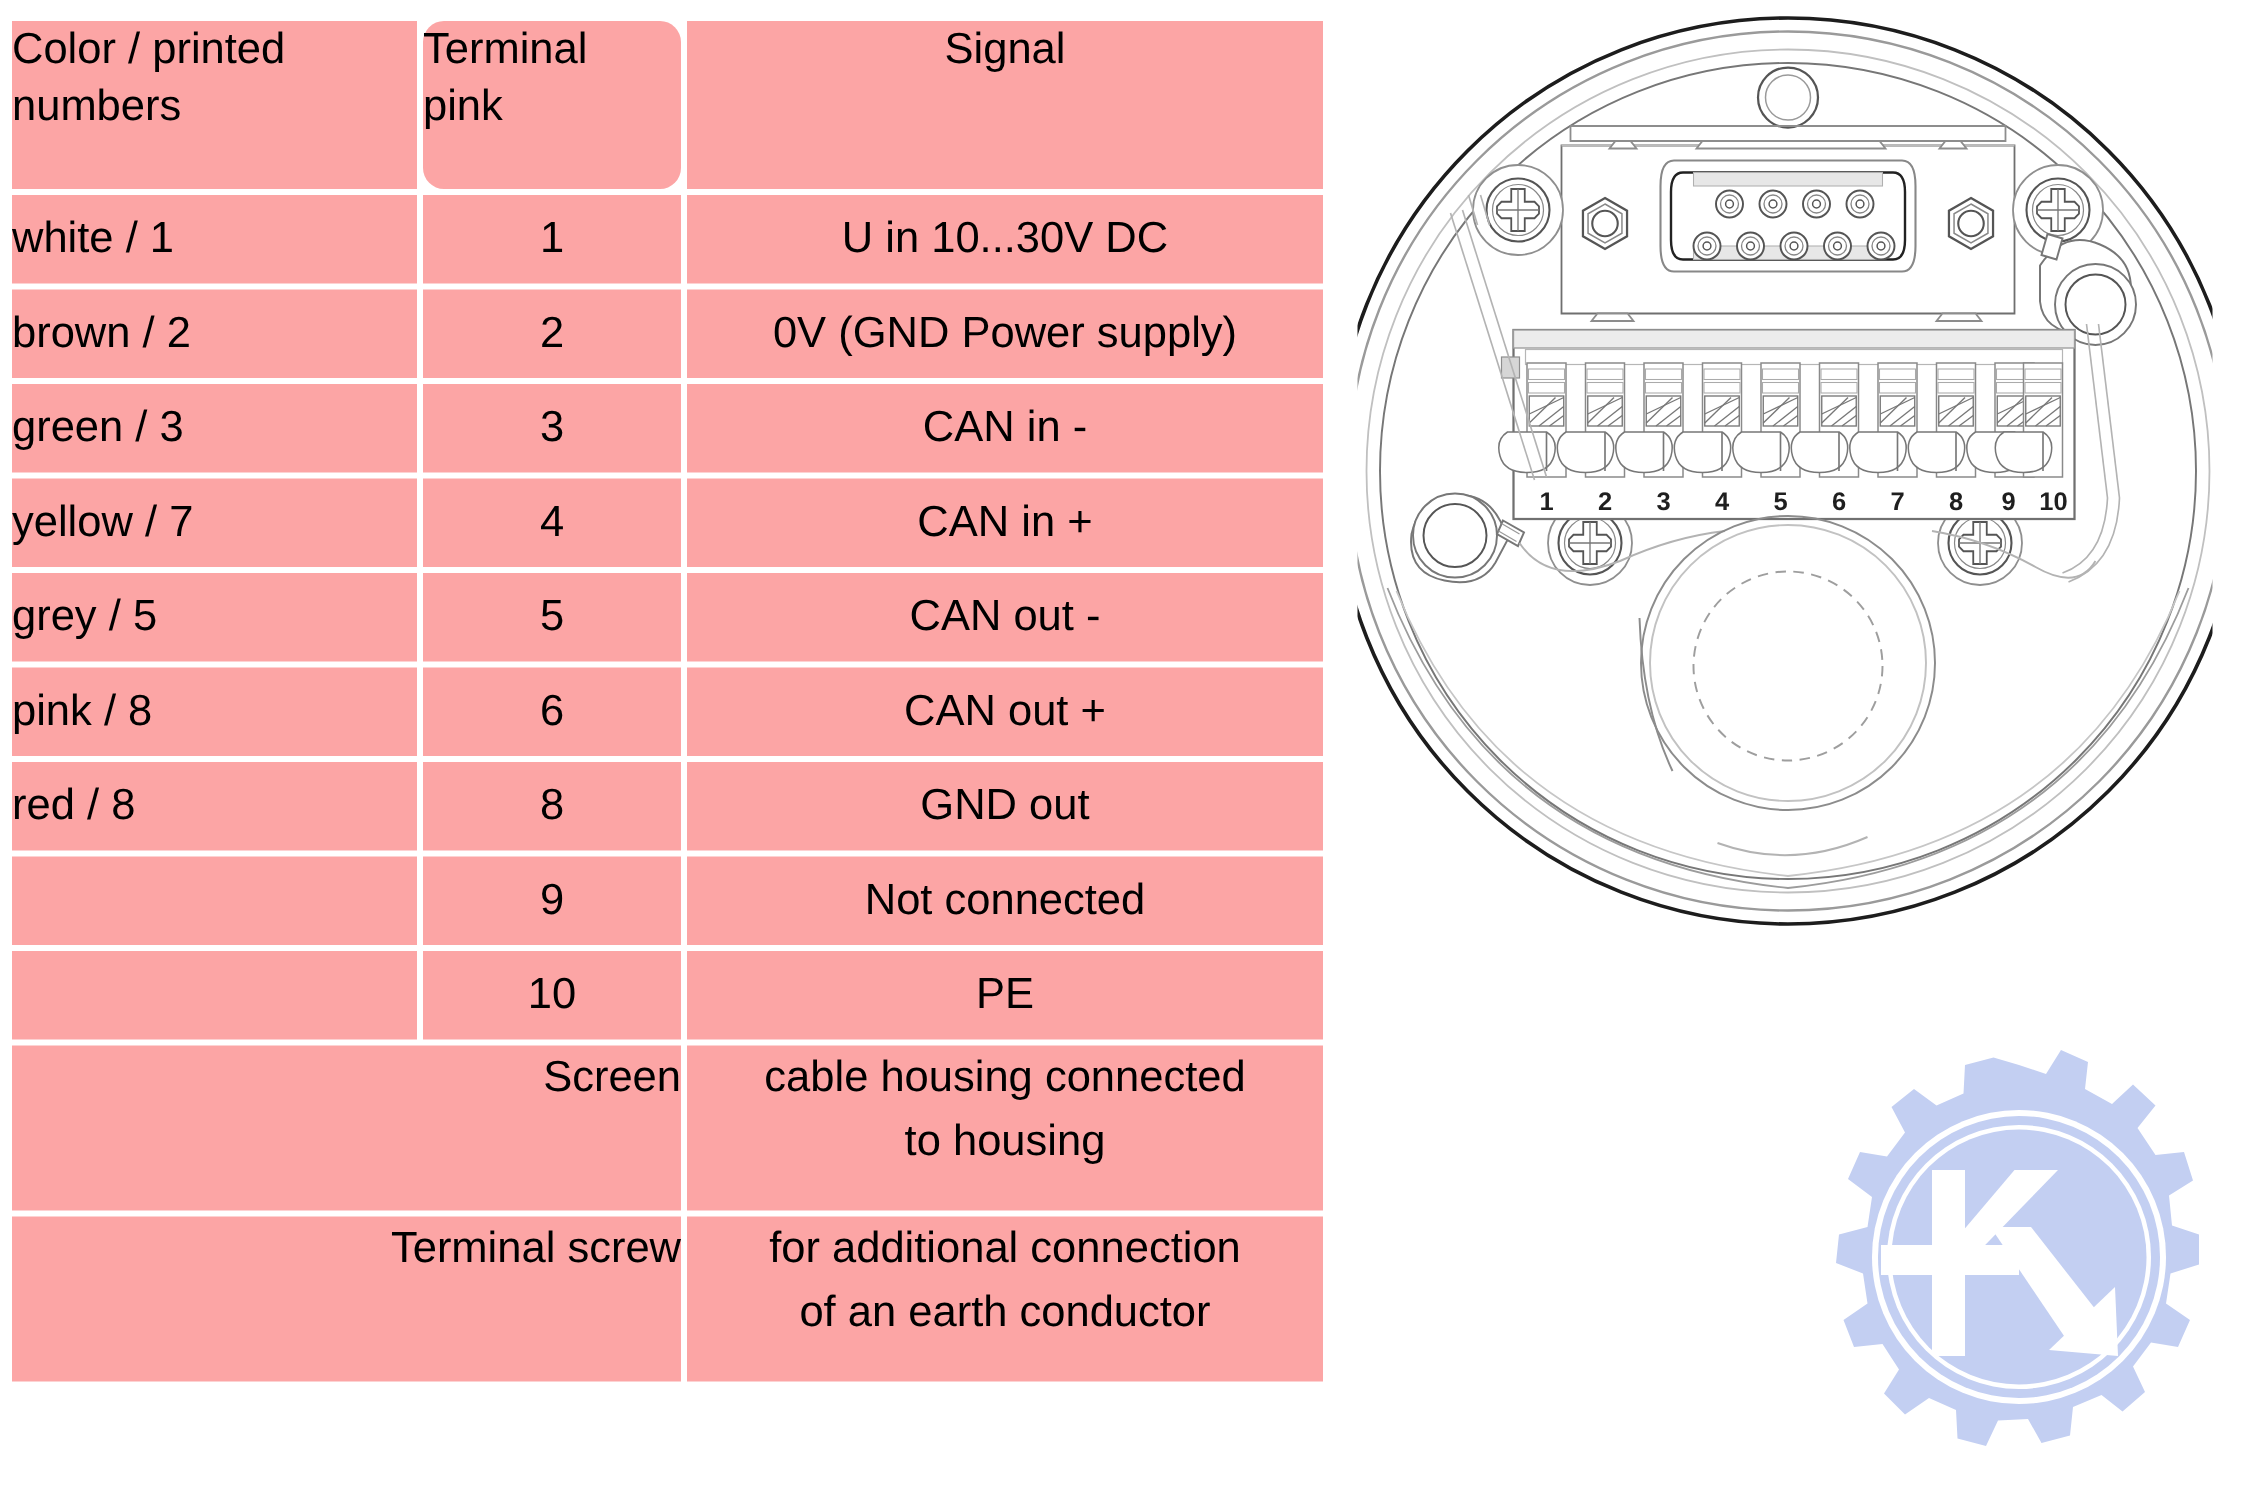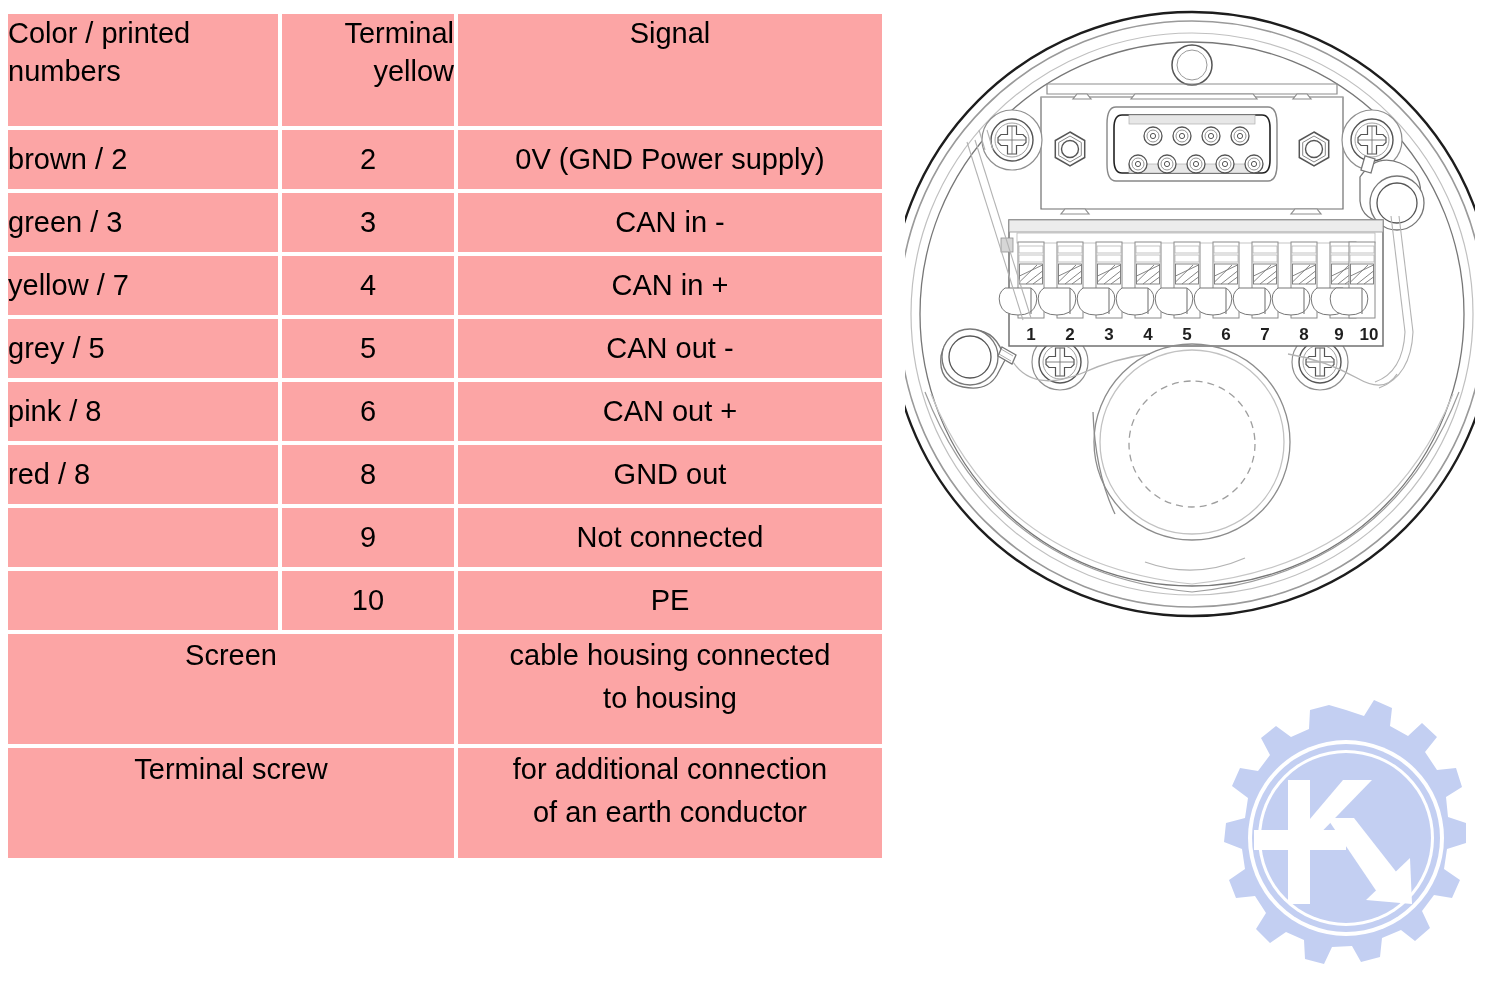--- a/index.html
+++ b/index.html
@@ -39,41 +39,41 @@
   .hdr {
     font-size: 29px;
     font-weight: bold;
     vertical-align: top;
     height: 112px;
     line-height: 38px;
     padding-top: 8px;
     box-sizing: border-box;
   }
   .hdr-color  { text-align: left;   padding-left: 18px; }
-  .hdr-term   { text-align: right; }
+  .hdr-term   { text-align: left; border-radius: 14px; }
   .hdr-signal { }
 
   .row-cell {
     height: 59px;
     font-size: 29px;
     vertical-align: middle;
   }
   .c-color  { text-align: left; padding-left: 18px; }
   .c-term   { text-align: center; }
   .c-signal { text-align: center; }
 
   .tall-cell {
     height: 110px;
     font-size: 29px;
     vertical-align: top;
     line-height: 43px;
     padding-top: 14px;
     box-sizing: border-box;
   }
-  .tall-left  { text-align: center;  padding-left: 18px; margin-left: 17px; }
+  .tall-left  { text-align: right;  padding-left: 18px; margin-left: 17px; }
   .tall-right { text-align: center; }
 
   .empty-cell { }
 
   
   #device-drawing {
     position: absolute;
     left: 905px;
     top: 2px;
     width: 570px;
@@ -103,26 +103,31 @@
     <col class="col-signal">
   </colgroup>
   <thead>
     <tr>
       <th class="hdr hdr-color">
         <span>Color / printed</span><br>
         <span>numbers</span>
       </th>
       <th class="hdr hdr-term">
         <span>Terminal</span><br>
-        <span>yellow</span>
+        <span>pink</span>
       </th>
       <th class="hdr hdr-signal">Signal</th>
     </tr>
   </thead>
   <tbody>
+    <tr>
+      <td class="row-cell c-color">white / 1</td>
+      <td class="row-cell c-term">1</td>
+      <td class="row-cell c-signal">U in 10...30V DC</td>
+    </tr>
     <tr>
       <td class="row-cell c-color">brown / 2</td>
       <td class="row-cell c-term">2</td>
       <td class="row-cell c-signal">0V (GND Power supply)</td>
     </tr>
     <tr>
       <td class="row-cell c-color">green / 3</td>
       <td class="row-cell c-term">3</td>
       <td class="row-cell c-signal">CAN in -</td>
     </tr>

